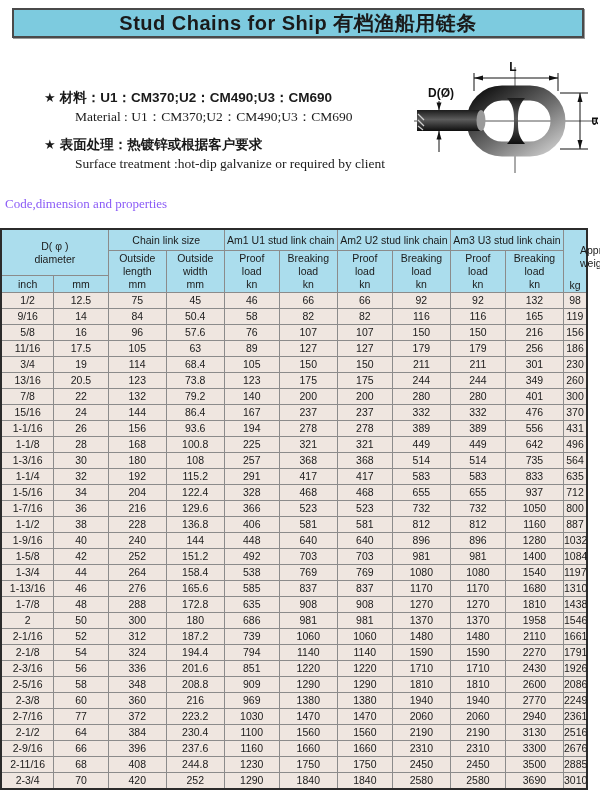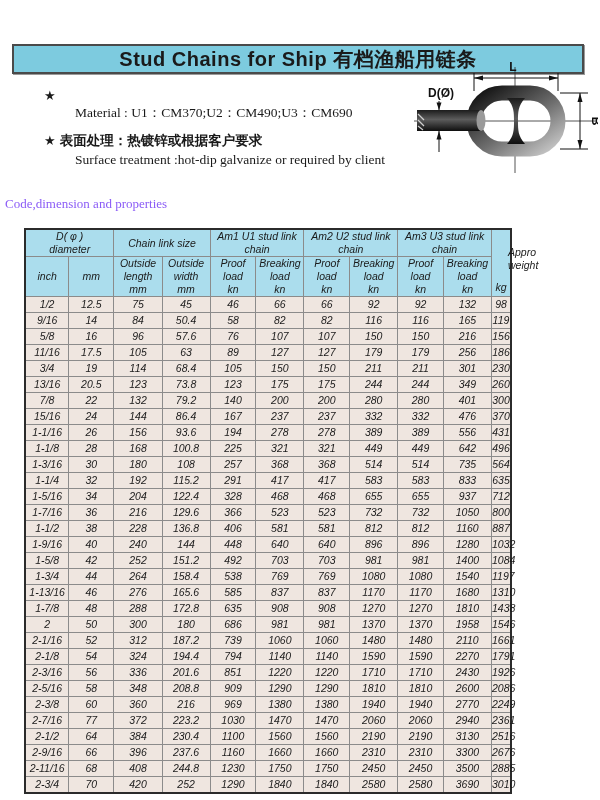--- a/index.html
+++ b/index.html
@@ -2,40 +2,40 @@
 <html><head>
 <meta charset="utf-8">
 <style>
   html,body{margin:0;padding:0;background:#ffffff;}
   #page{position:relative;width:600px;height:800px;background:#ffffff;overflow:hidden;
         font-family:"Liberation Sans",sans-serif;color:#1a1a1a;}
 
   
   .title-bar{position:absolute;left:12px;top:8px;width:572px;height:30px;
     background:#7dcbdf;border:2px solid #4a4a4a;box-shadow:1px 1px 0 #9a9a9a;
-    display:flex;align-items:center;justify-content:center;box-sizing:border-box;margin-top:36px;}
+    display:flex;align-items:center;justify-content:center;box-sizing:border-box;}
   .title-bar span{font-size:20px;font-weight:bold;letter-spacing:.5px;}
 
   
   .notes{position:absolute;left:44px;top:88px;width:370px;}
   .note-line{display:flex;align-items:baseline;}
   .star{font-size:13px;margin-right:4px;}
   .cn{font-size:13.5px;font-weight:bold;line-height:19px;}
   .en{font-family:"Liberation Serif",serif;font-size:13.5px;line-height:19px;margin-left:31px;}
   .note-gap{height:9px;}
 
   .section-label{position:absolute;left:5px;top:196px;
     font-family:"Liberation Serif",serif;font-size:13px;color:#8b5cf6;}
 
   
   .diagram{position:absolute;left:412px;top:57px;}
 
   
-  table.spec{position:absolute;left:24px;top:228px;width:488px;
-    border-collapse:collapse;table-layout:fixed;font-style:italic;}
+  table.spec{position:absolute;left:0;top:228px;width:588px;
+    border-collapse:collapse;table-layout:fixed;}
   table.spec th,table.spec td{border:1px solid #8b8b8b;text-align:center;
     vertical-align:middle;padding:0;font-weight:normal;}
   table.spec{border:2px solid #2b2b2b;}
   thead th{background:#abdded;font-size:10.5px;line-height:13px;}
   .pre{white-space:pre-line;}
   tr.h1 th{height:20px;}
   tr.h2 th{height:26px;}
   tr.h3 th{height:16px;}
   .wcell div{line-height:13px;}
   .wcell{vertical-align:top;}
@@ -48,20 +48,21 @@
 
 <div id="page">
 
   <div class="title-bar">
     <span>Stud Chains for Ship 有档渔船用链条</span>
   </div>
 
   <div class="notes">
     <div class="note-line">
       <span class="star">★</span>
+      <span class="cn">材料：U1：CM370;U2：CM490;U3：CM690</span>
     </div>
     <div class="en">Material : U1：CM370;U2：CM490;U3：CM690</div>
     <div class="note-gap"></div>
     <div class="note-line">
       <span class="star">★</span>
       <span class="cn">表面处理：热镀锌或根据客户要求</span>
     </div>
     <div class="en">Surface treatment :hot-dip galvanize or required by client</div>
   </div>
 

